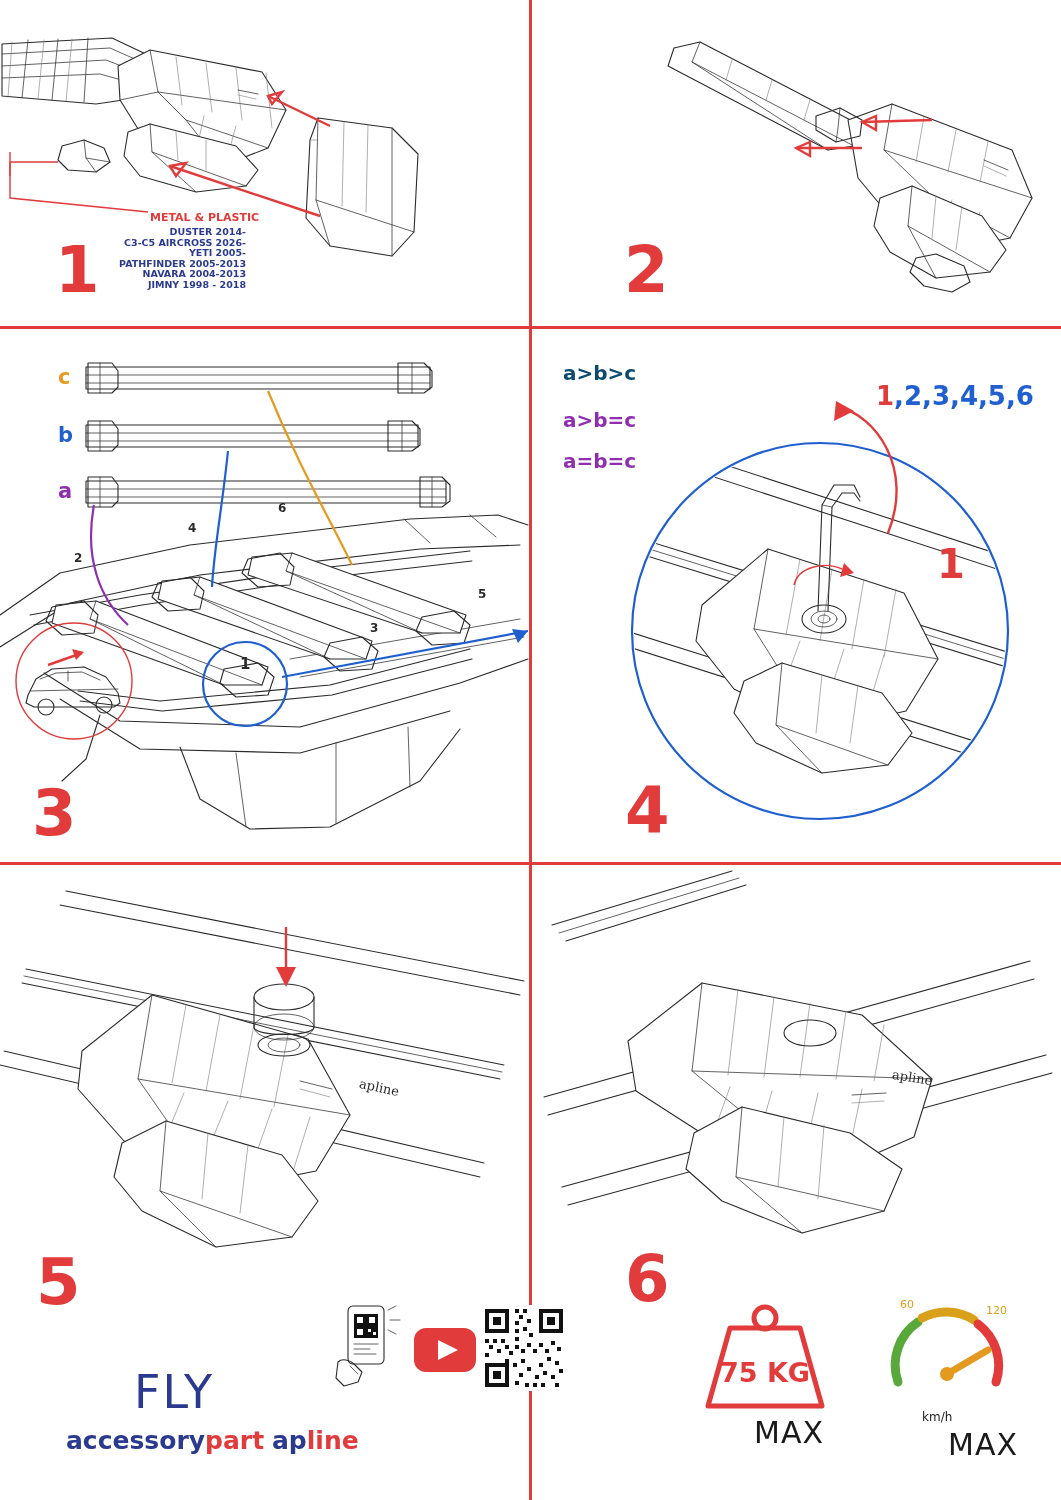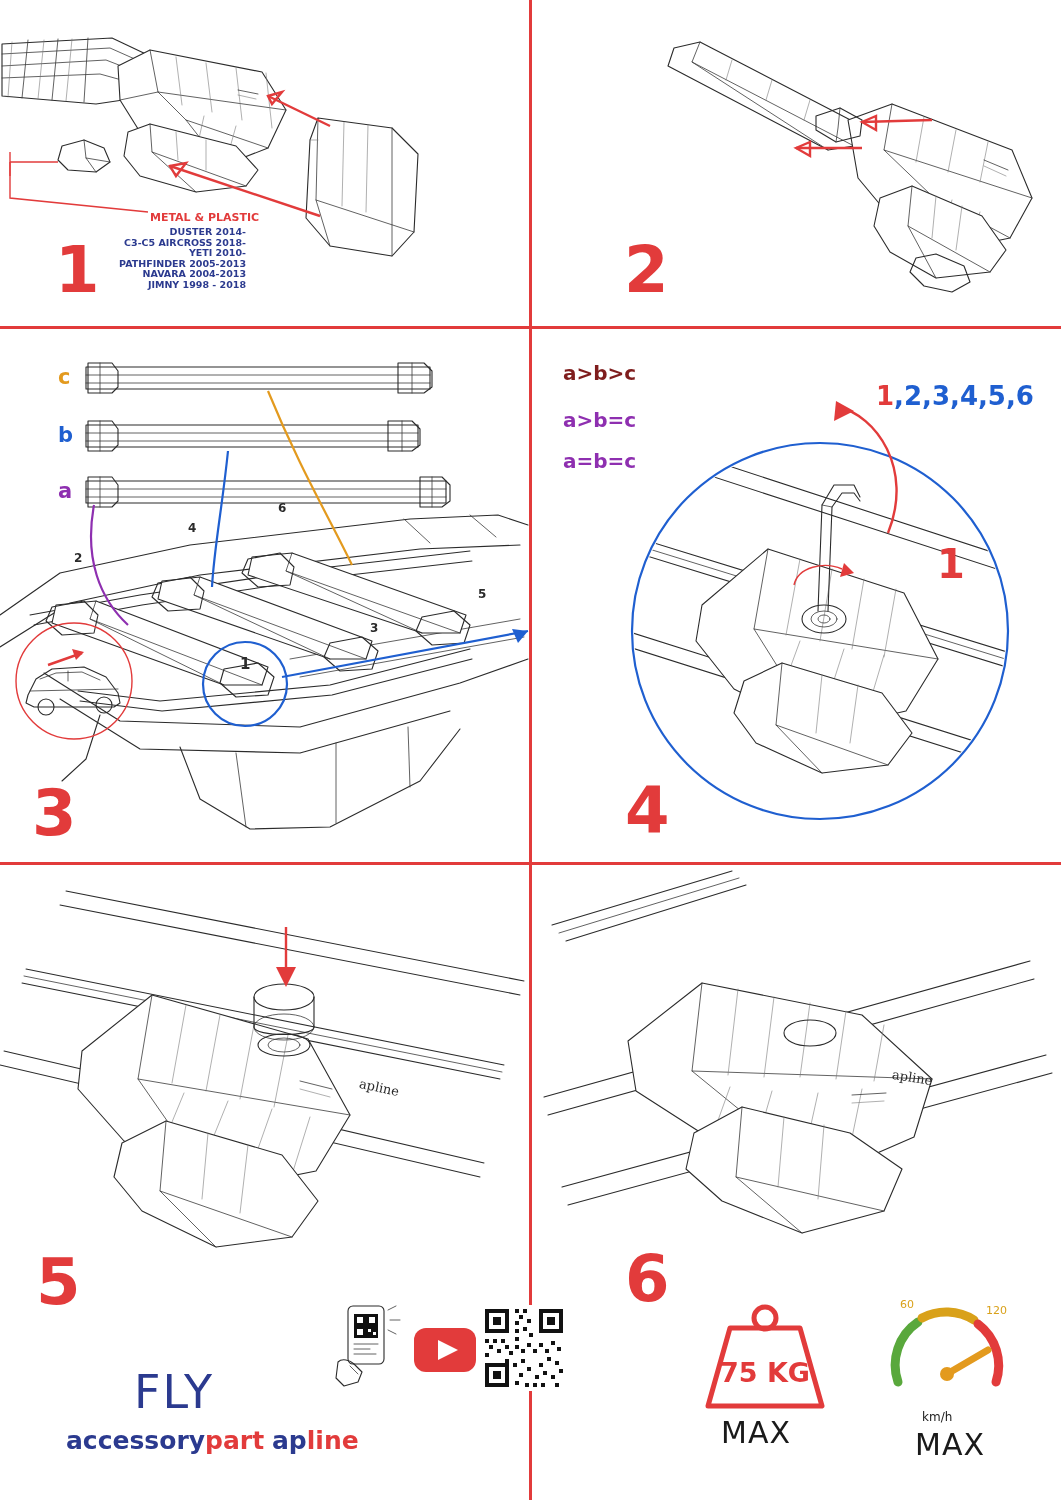--- a/index.html
+++ b/index.html
@@ -18,21 +18,21 @@
   .redthin{stroke:#e23b3b;fill:none;stroke-width:1.4;}
   .blue{stroke:#1f5fd0;fill:none;stroke-width:2.2;}
   .metal-txt{position:absolute;color:#e23b3b;font-size:11px;font-weight:700;font-family:"DejaVu Sans",sans-serif;letter-spacing:0px;}
   .carlist{position:absolute;color:#2b3a8f;font-size:9.5px;font-weight:700;line-height:10.5px;text-align:right;font-family:"DejaVu Sans",sans-serif;}
   .abc{position:absolute;font-size:21px;font-weight:700;font-family:"DejaVu Sans",sans-serif;}
   .eq{position:absolute;font-size:20px;font-weight:700;font-family:"DejaVu Sans",sans-serif;}
   .tag{position:absolute;font-size:12px;font-weight:700;color:#2b2b2b;font-family:"DejaVu Sans",sans-serif;}
   .bluebold{position:absolute;font-size:26px;font-weight:700;color:#1f5fd0;font-family:"DejaVu Sans",sans-serif;}
   .brand-fly{position:absolute;font-size:46px;font-weight:400;color:#2b3a8f;letter-spacing:2px;font-family:"DejaVu Sans",sans-serif;}
   .brand-line{position:absolute;font-size:25px;font-weight:700;font-family:"DejaVu Sans",sans-serif;}
-  .maxlbl{position:absolute;font-size:30px;font-weight:400;color:#1a1a1a;font-family:"DejaVu Sans",sans-serif;letter-spacing:1px;}
+  .maxlbl{position:absolute;font-size:30px;font-weight:400;color:#1a1a1a;font-family:"DejaVu Sans",sans-serif;letter-spacing:1px;margin-left:33px;}
   .kgtxt{font-size:27px;font-weight:700;fill:#e23b3b;font-family:"DejaVu Sans",sans-serif;}
   .kmh{position:absolute;font-size:12px;color:#1a1a1a;font-family:"DejaVu Sans",sans-serif;}
   .gnum{font-size:11px;fill:#d9a11a;font-family:"DejaVu Sans",sans-serif;}
   .qr{position:absolute;}
 </style>
 </head>
 <body>
 
 <div class="sheet">
 
@@ -105,22 +105,22 @@
         <path class="red" d="M320 216 L170 166"></path>
         <path class="red" d="M170 166 L186 163 L176 176 Z" fill="#e23b3b"></path>
         <path class="redthin" d="M10 162 L10 198 L148 212"></path>
         <path class="redthin" d="M10 162 L58 162"></path>
         <path class="redthin" d="M10 152 L10 176"></path>
       </g>
     </svg>
     <div class="metal-txt" style="left:150px;top:211px;">METAL &amp; PLASTIC</div>
     <div class="carlist" style="left:60px;top:227px;width:186px;">
       <div>DUSTER 2014-</div>
-      <div>C3-C5 AIRCROSS 2018-</div>
-      <div>YETI 2010-</div>
+      <div>C3-C5 AIRCROSS 2026-</div>
+      <div>YETI 2005-</div>
       <div>PATHFINDER 2005-2013</div>
       <div>NAVARA 2004-2013</div>
       <div>JIMNY 1998 - 2018</div>
     </div>
     <div class="step-num" style="left:55px;top:238px;font-size:64px;">1</div>
   </div>
 
   <div class="panel" style="left:532px;top:0;width:529px;height:326px;">
     <svg width="529" height="326" viewBox="0 0 529 326">
 
@@ -277,21 +277,21 @@
     <div class="tag" style="left:188px;top:192px;">4</div>
     <div class="tag" style="left:278px;top:172px;">6</div>
     <div class="tag" style="left:370px;top:292px;">3</div>
     <div class="tag" style="left:478px;top:258px;">5</div>
     <div class="tag" style="left:240px;top:326px;font-size:15px;">1</div>
 
     <div class="step-num" style="left:32px;top:452px;font-size:64px;">3</div>
   </div>
 
   <div class="panel" style="left:529px;top:329px;width:0;height:0;"></div>
-  <div class="eq" style="left:563px;top:361px;color:#7f1d1d;">a&gt;b&gt;c</div>
+  <div class="eq" style="left:563px;top:361px;color:#0c4a6e;">a&gt;b&gt;c</div>
   <div class="eq" style="left:563px;top:408px;color:#8e2fb0;">a&gt;b=c</div>
   <div class="eq" style="left:563px;top:449px;color:#8e2fb0;">a=b=c</div>
 
   <div class="panel" style="left:532px;top:329px;width:529px;height:533px;border-radius:32px;">
     <svg width="529" height="533" viewBox="0 0 529 533">
 
       <circle class="blue" cx="288" cy="302" r="188"></circle>
 
       <g clip-path="url(#c4)">
         <defs>

